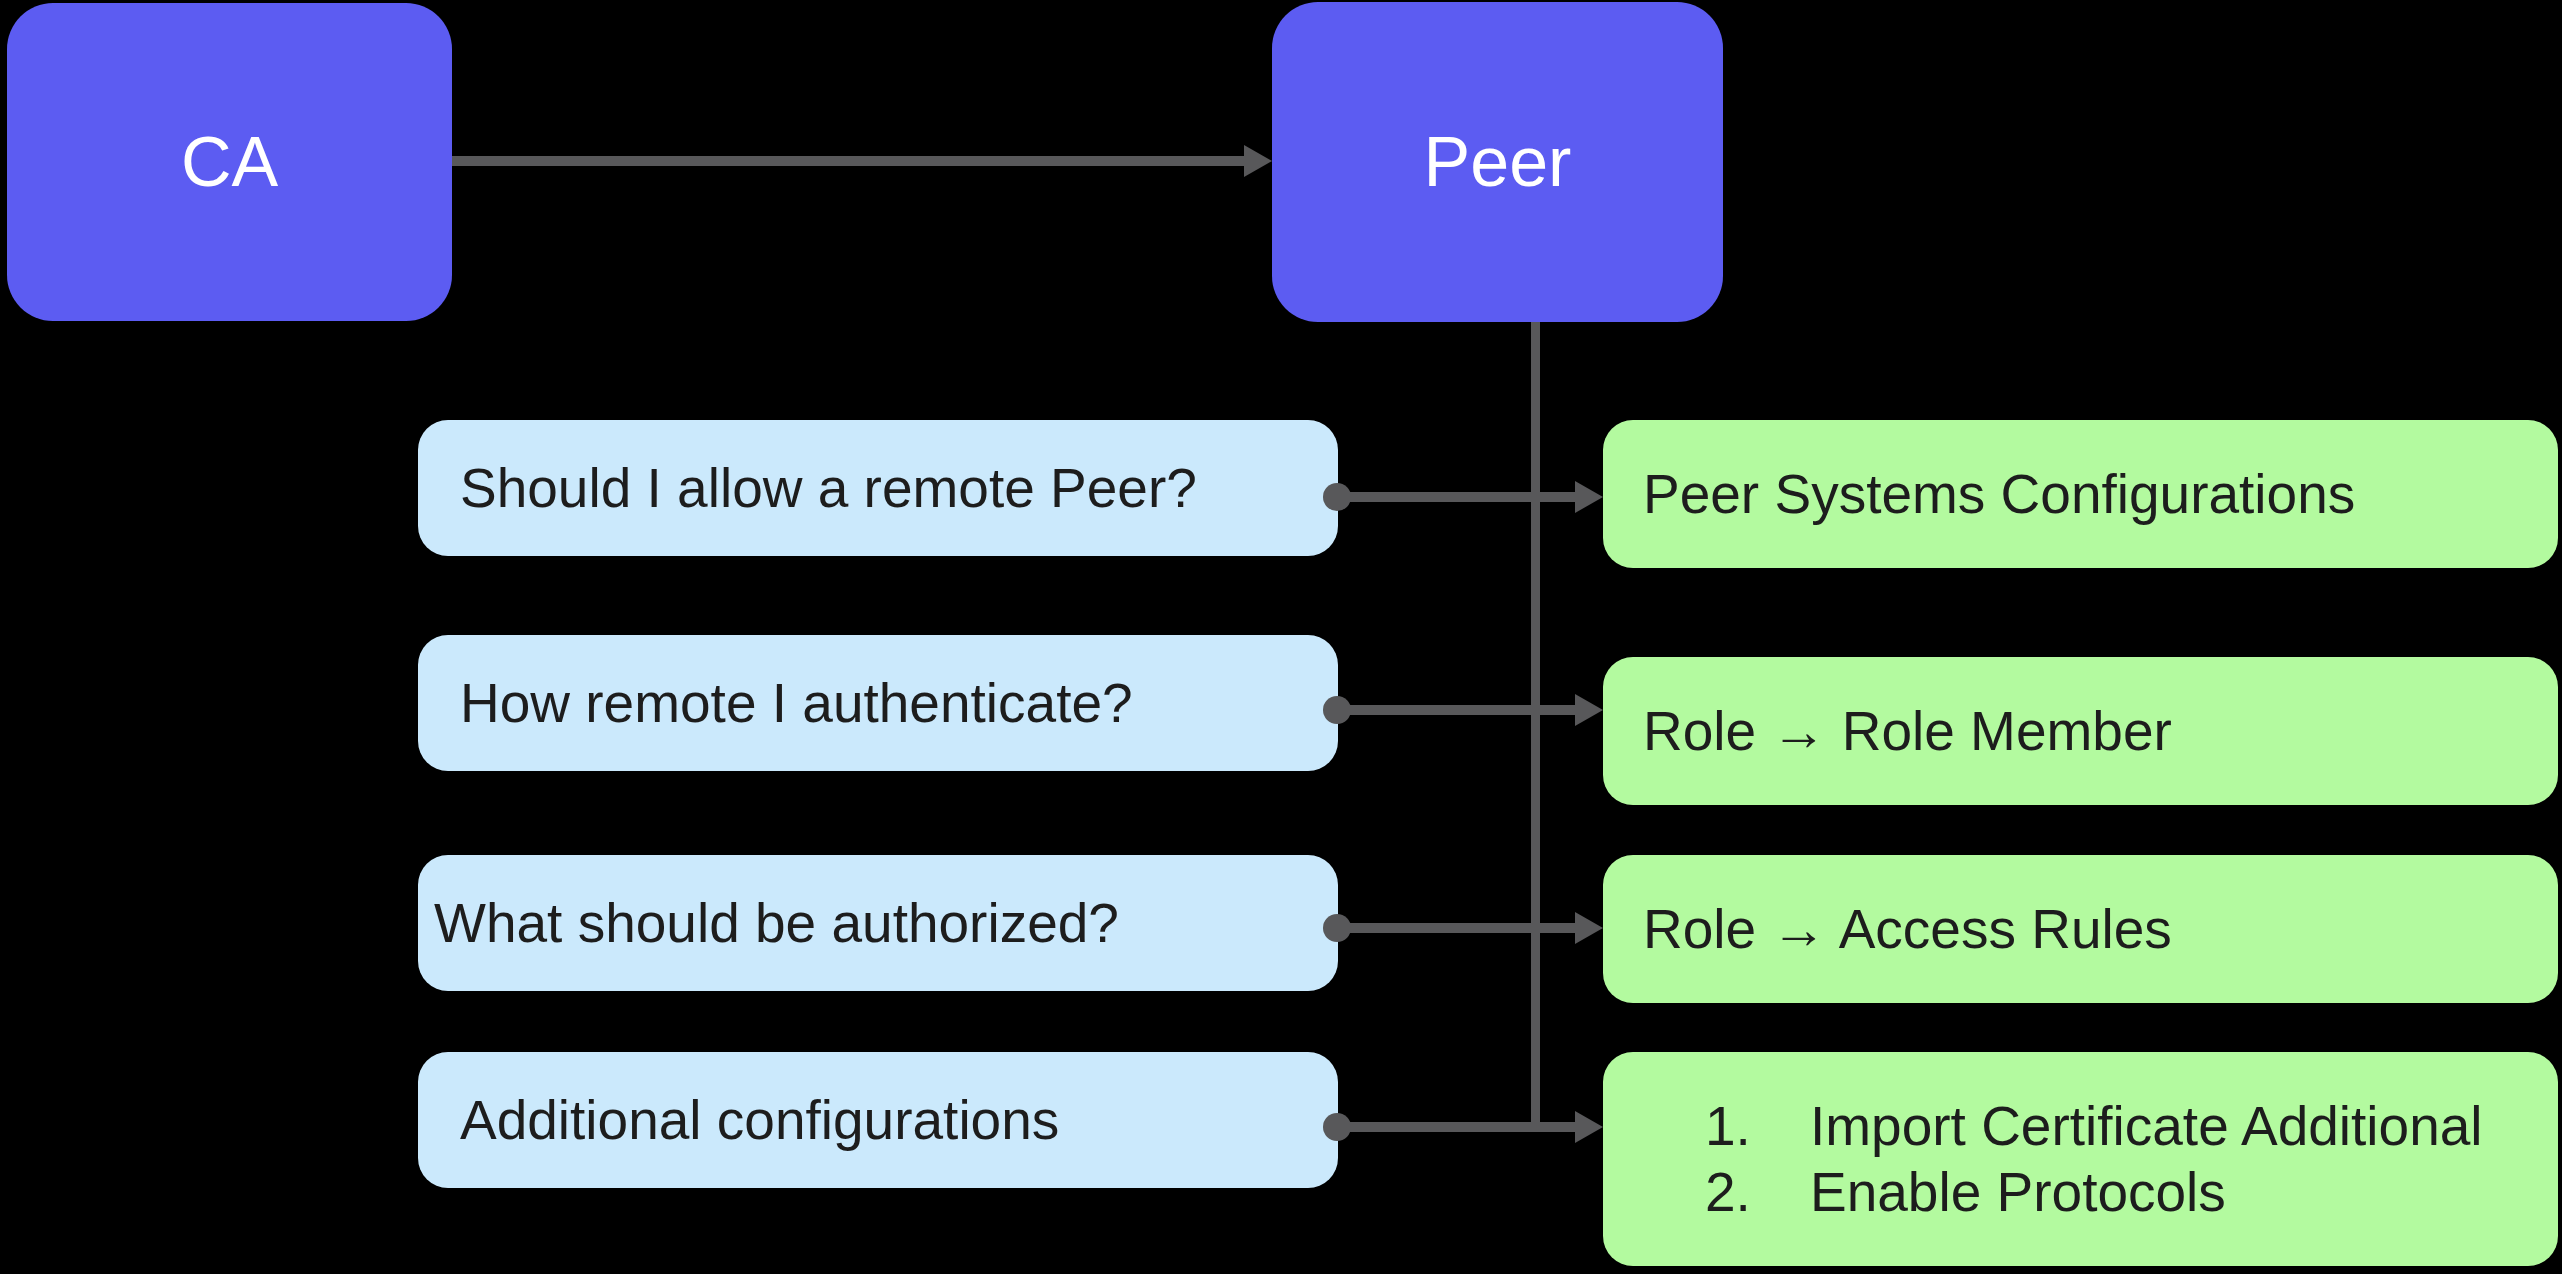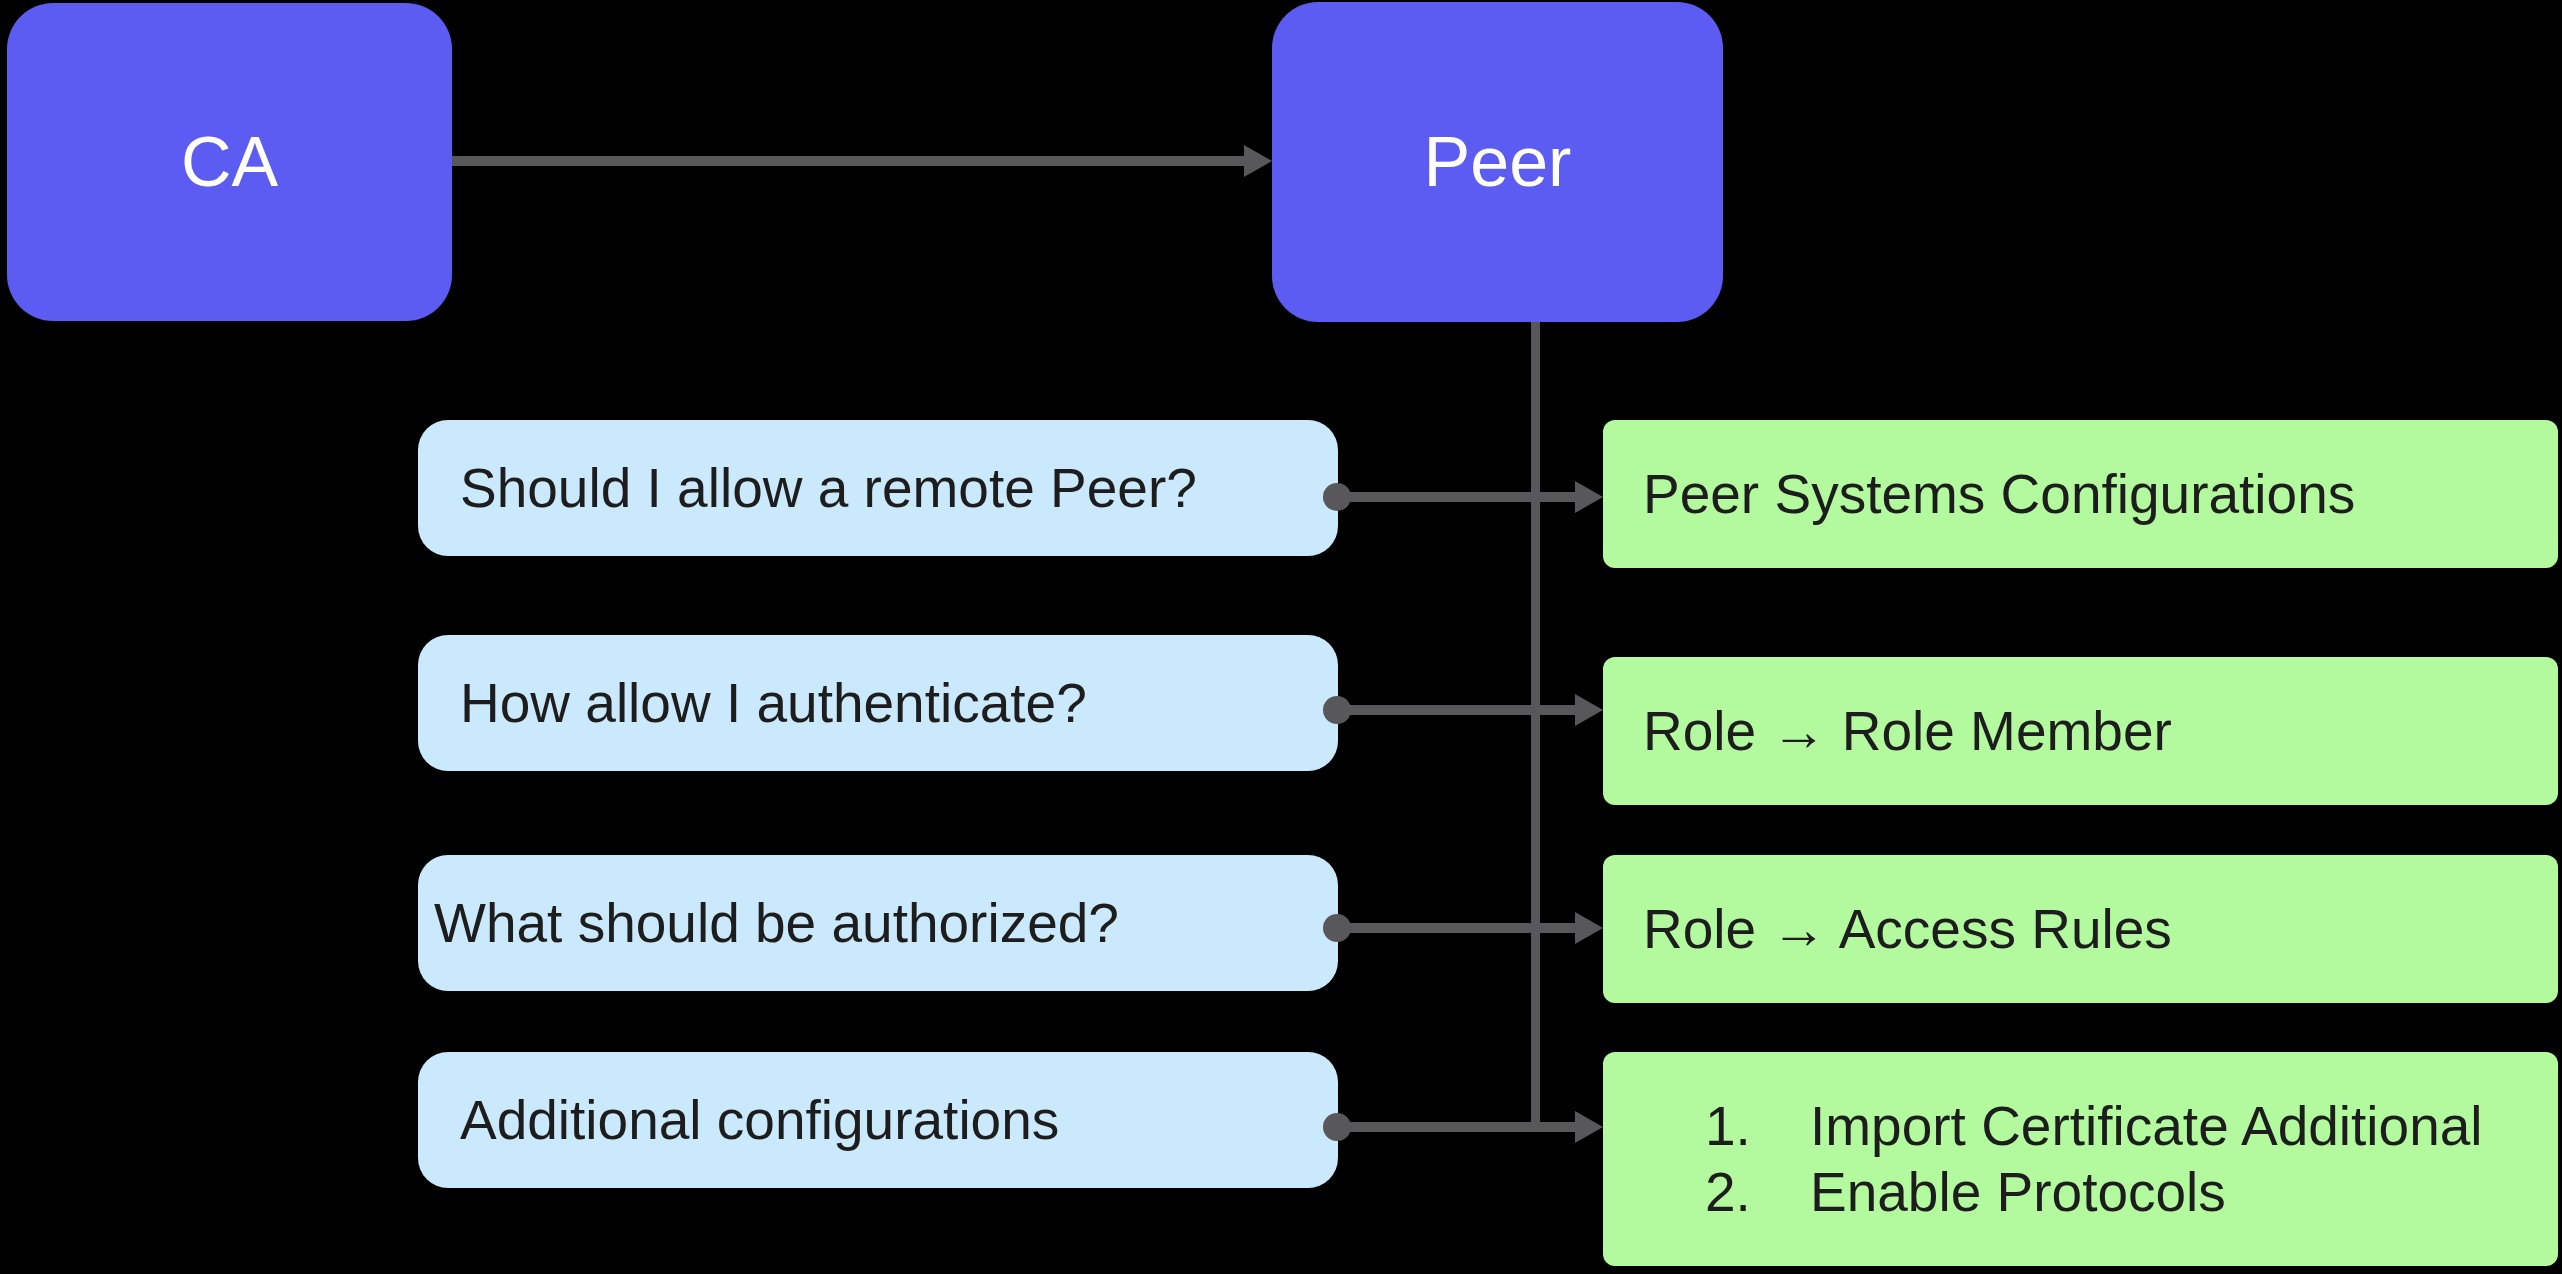--- a/index.html
+++ b/index.html
@@ -48,21 +48,21 @@
   .q-box.r1{top:420px;}
   .q-box.r2{top:635px;}
   .q-box.r3{top:855px;padding-left:16px;}
   .q-box.r4{top:1052px;}
 
   
   .a-box{
     position:absolute;
     left:1603px;width:955px;height:148px;
     background:var(--green);
-    border-radius:12px;
+    border-radius:30px;
     display:flex;align-items:center;
     padding-left:40px;
     box-sizing:border-box;
     color:var(--text-dark);
     font-size:55px;
     line-height:1;
   }
   .a-box.r1{top:420px;}
   .a-box.r2{top:657px;text-align:right;}
   .a-box.r3{top:855px;}
@@ -125,21 +125,21 @@
     <span>Should I allow a remote Peer?</span>
   </div>
   <div class="dot r1"></div>
   <div class="hline r1"></div>
   <div class="arrowhead r1"></div>
   <div class="a-box r1">
     <span>Peer Systems Configurations</span>
   </div>
 
   <div class="q-box r2">
-    <span>How allow I authenticate?</span>
+    <span>How remote I authenticate?</span>
   </div>
   <div class="dot r2"></div>
   <div class="hline r2"></div>
   <div class="arrowhead r2"></div>
   <div class="a-box r2">
     <span>Role → Role Member</span>
   </div>
 
   <div class="q-box r3">
     <span>What should be authorized?</span>

